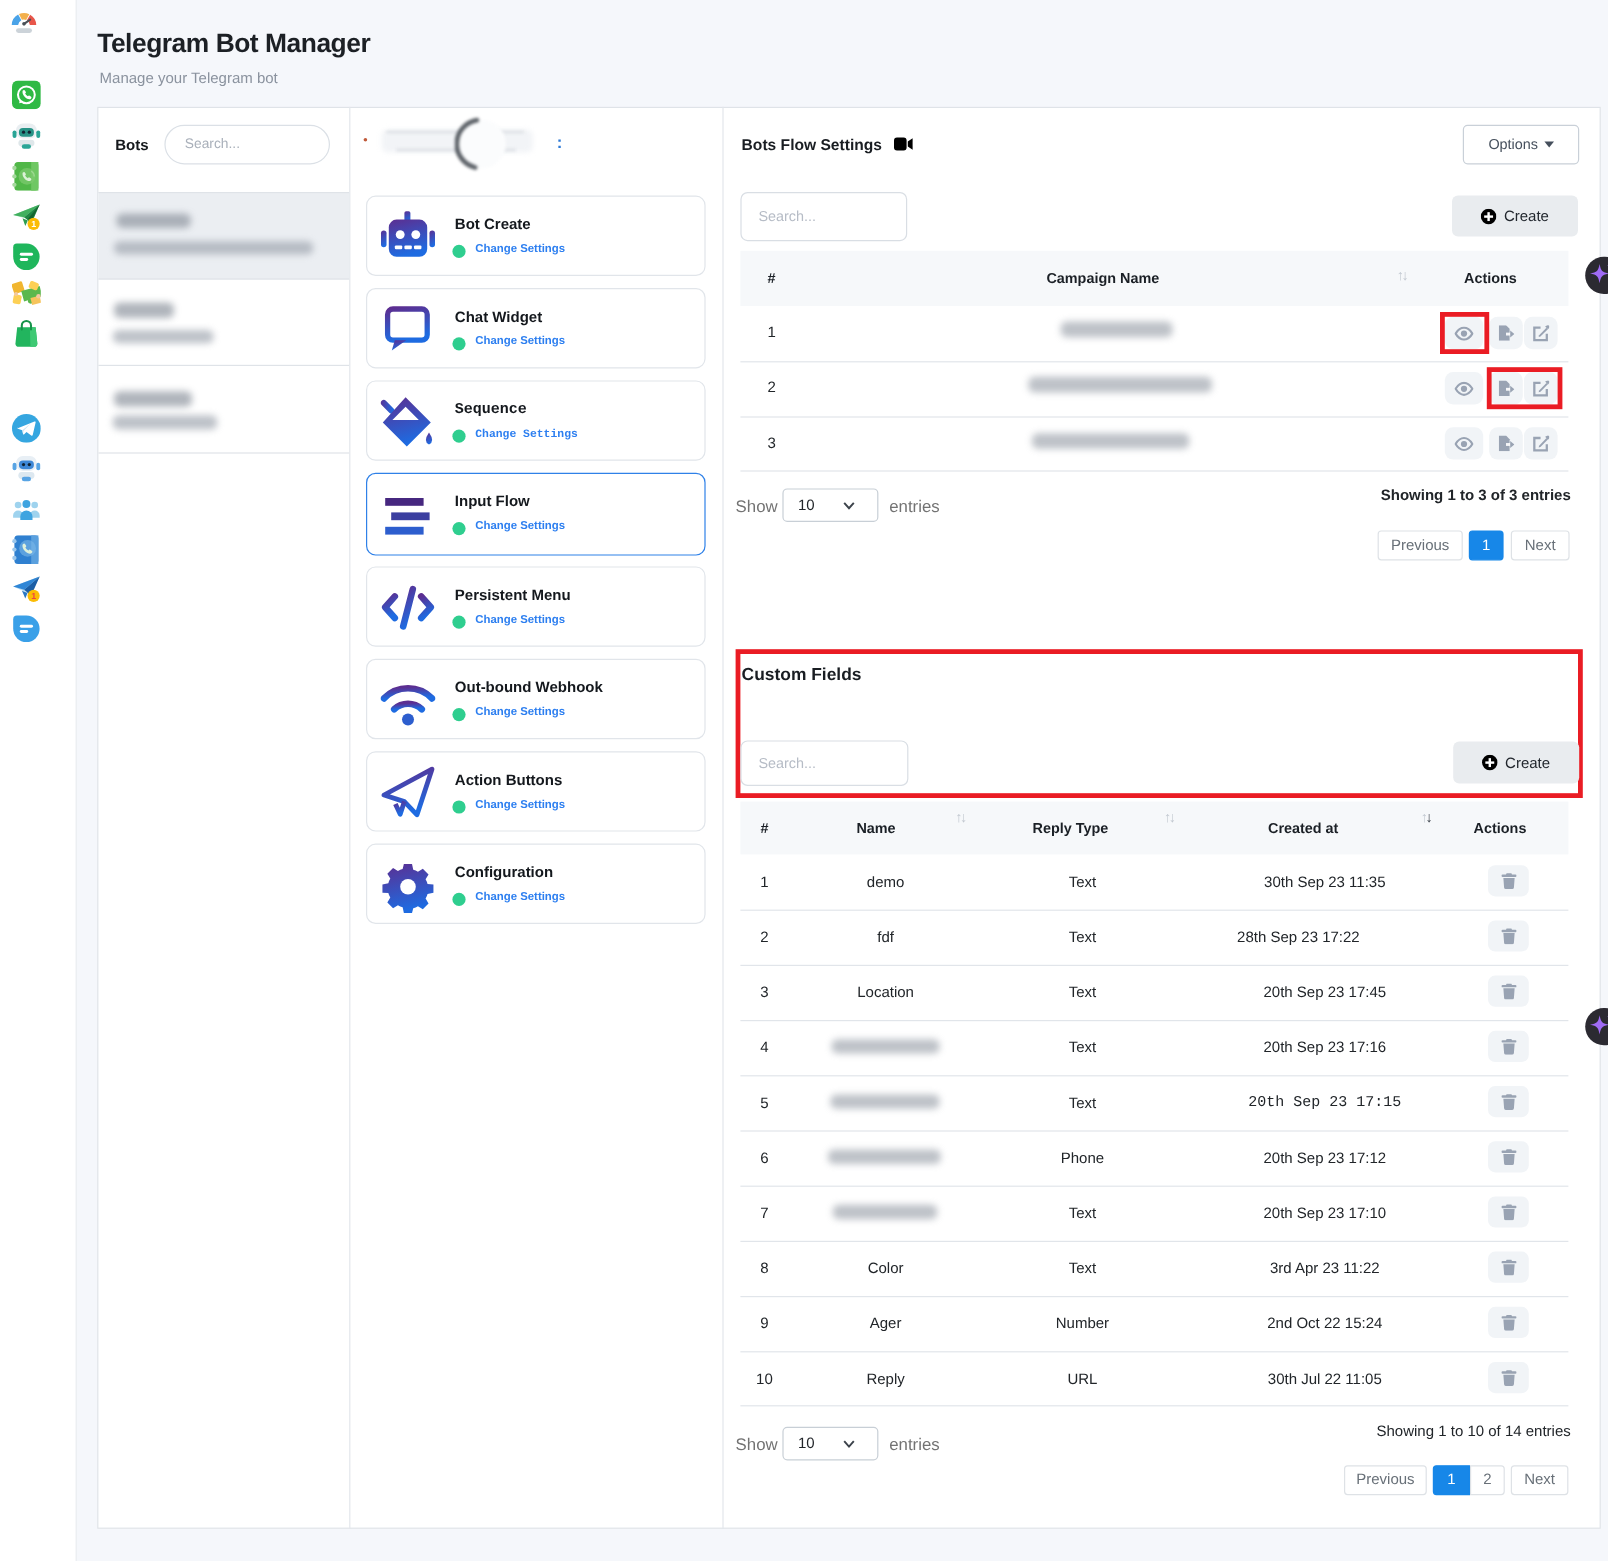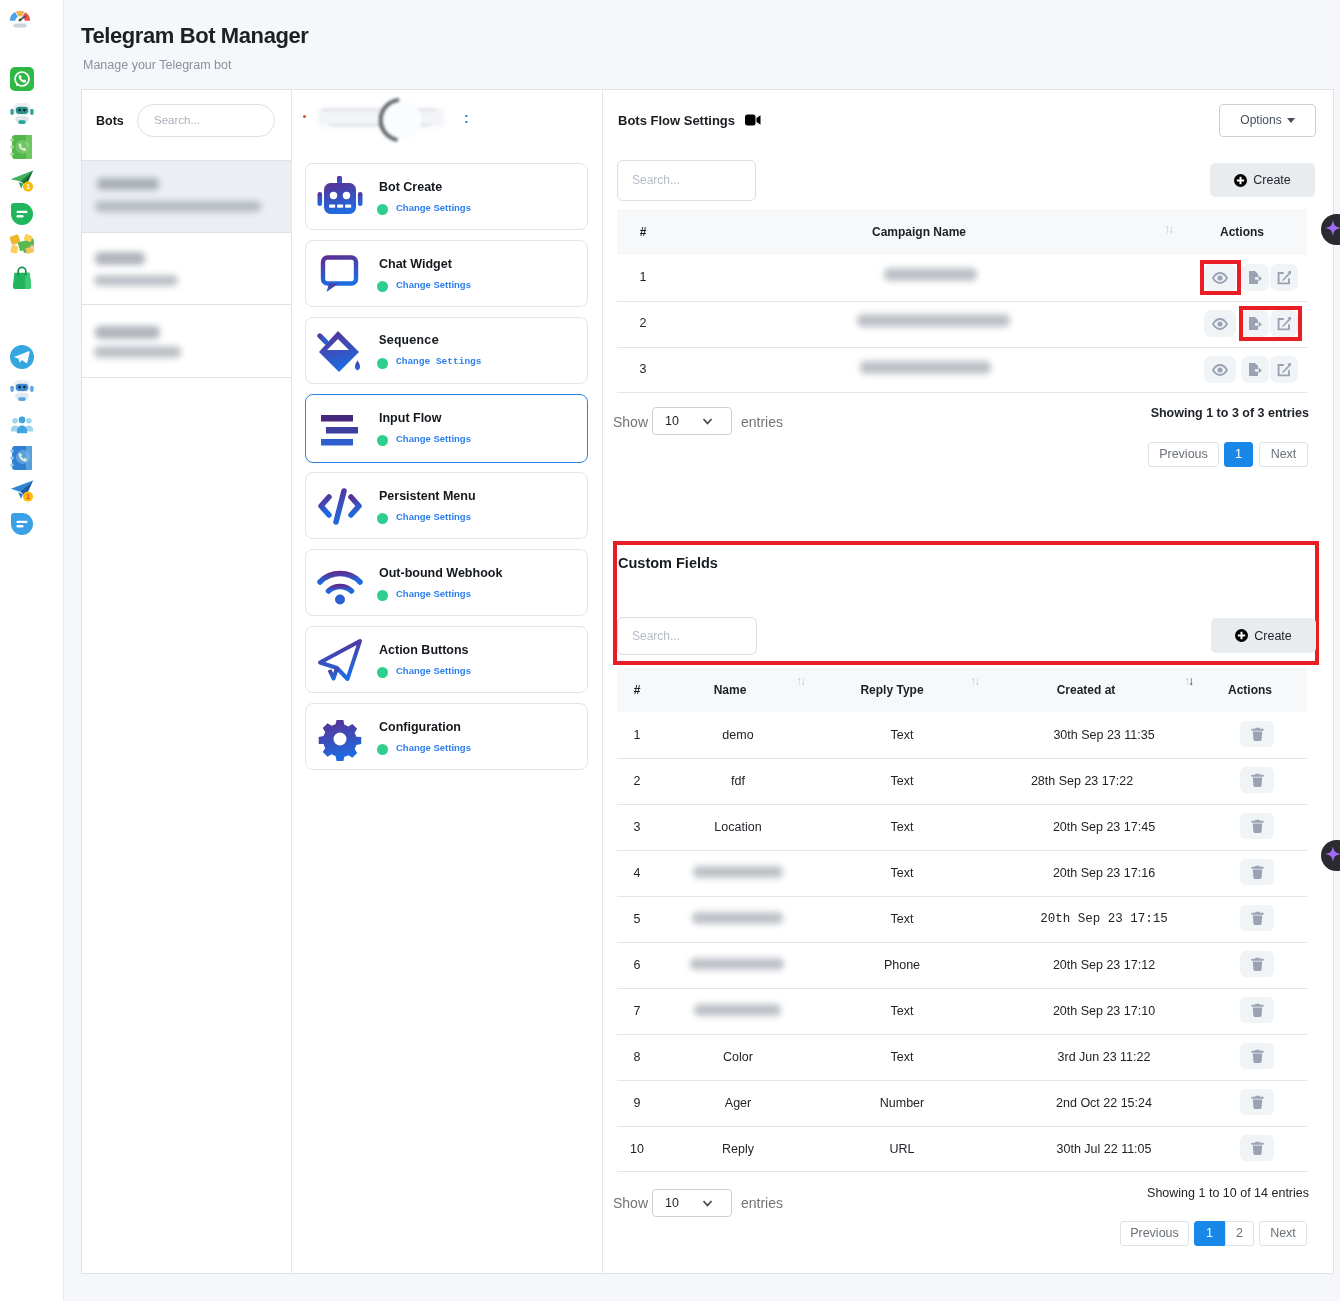--- a/index.html
+++ b/index.html
@@ -330,21 +330,21 @@
 <div class="blob" style="left:690px; top:958px; width:94px; height:12px; background:#9299a3; opacity:.6;"></div>
 <div class="cell" style="left:902px; top:958px;">Phone</div>
 <div class="cell" style="left:1104px; top:958px;">20th Sep 23 17:12</div>
 <div class="cell" style="left:637px; top:1004px;">7</div>
 <div class="blob" style="left:694px; top:1004px; width:87px; height:12px; background:#9299a3; opacity:.6;"></div>
 <div class="cell" style="left:902px; top:1004px;">Text</div>
 <div class="cell" style="left:1104px; top:1004px;">20th Sep 23 17:10</div>
 <div class="cell" style="left:637px; top:1050px;">8</div>
 <div class="cell" style="left:738px; top:1050px;">Color</div>
 <div class="cell" style="left:902px; top:1050px;">Text</div>
-<div class="cell" style="left:1104px; top:1050px;">3rd Jun 23 11:22</div>
+<div class="cell" style="left:1104px; top:1050px;">3rd Apr 23 11:22</div>
 <div class="cell" style="left:637px; top:1096px;">9</div>
 <div class="cell" style="left:738px; top:1096px;">Ager</div>
 <div class="cell" style="left:902px; top:1096px;">Number</div>
 <div class="cell" style="left:1104px; top:1096px;">2nd Oct 22 15:24</div>
 <div class="cell" style="left:637px; top:1142px;">10</div>
 <div class="cell" style="left:738px; top:1142px;">Reply</div>
 <div class="cell" style="left:902px; top:1142px;">URL</div>
 <div class="cell" style="left:1104px; top:1142px;">30th Jul 22 11:05</div>
 
 <div class="rowline" style="top:758px;"></div>

